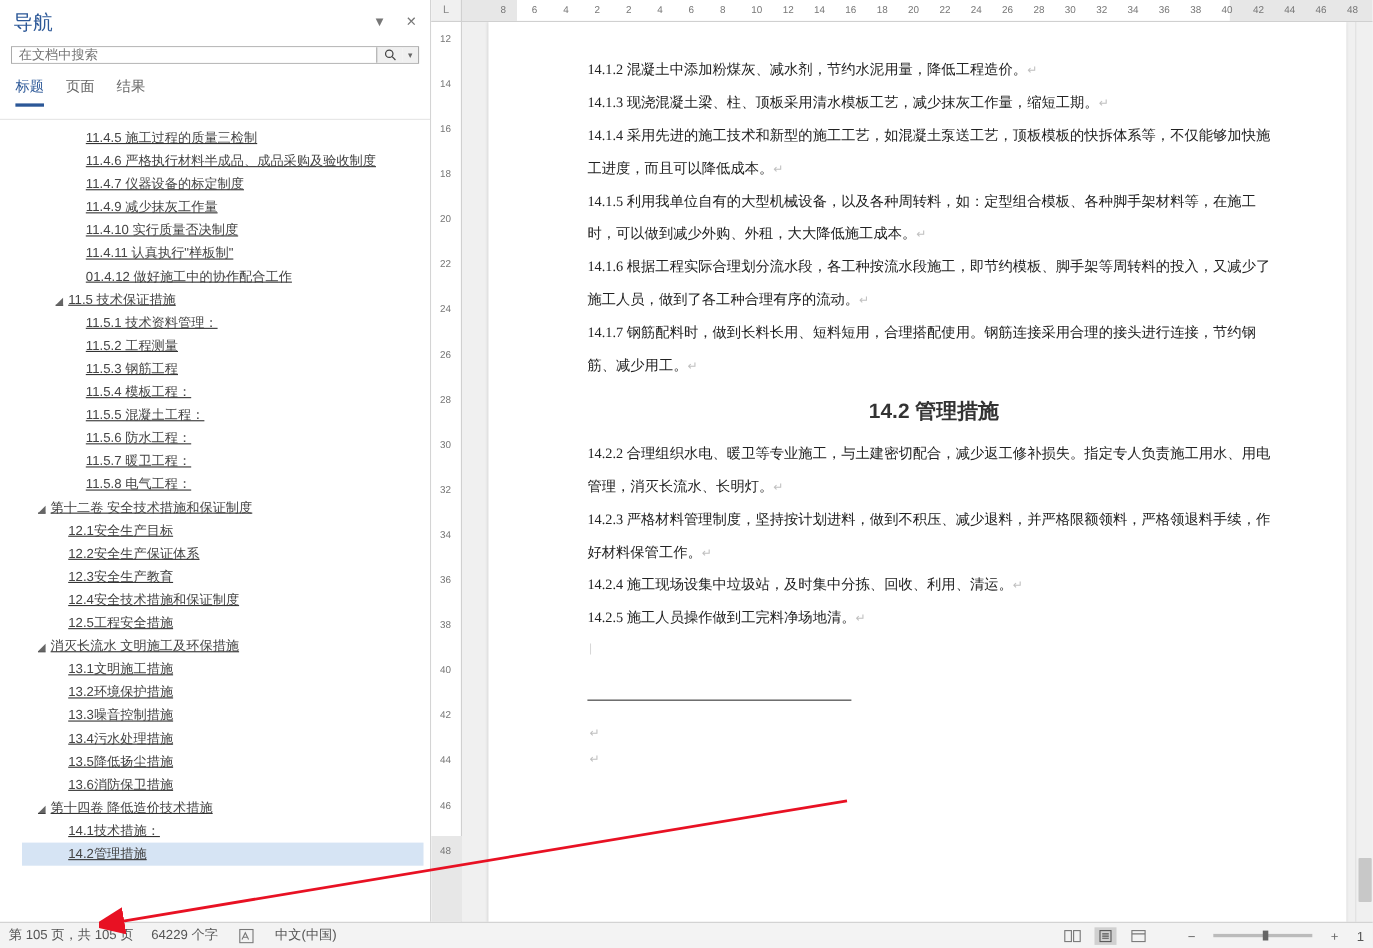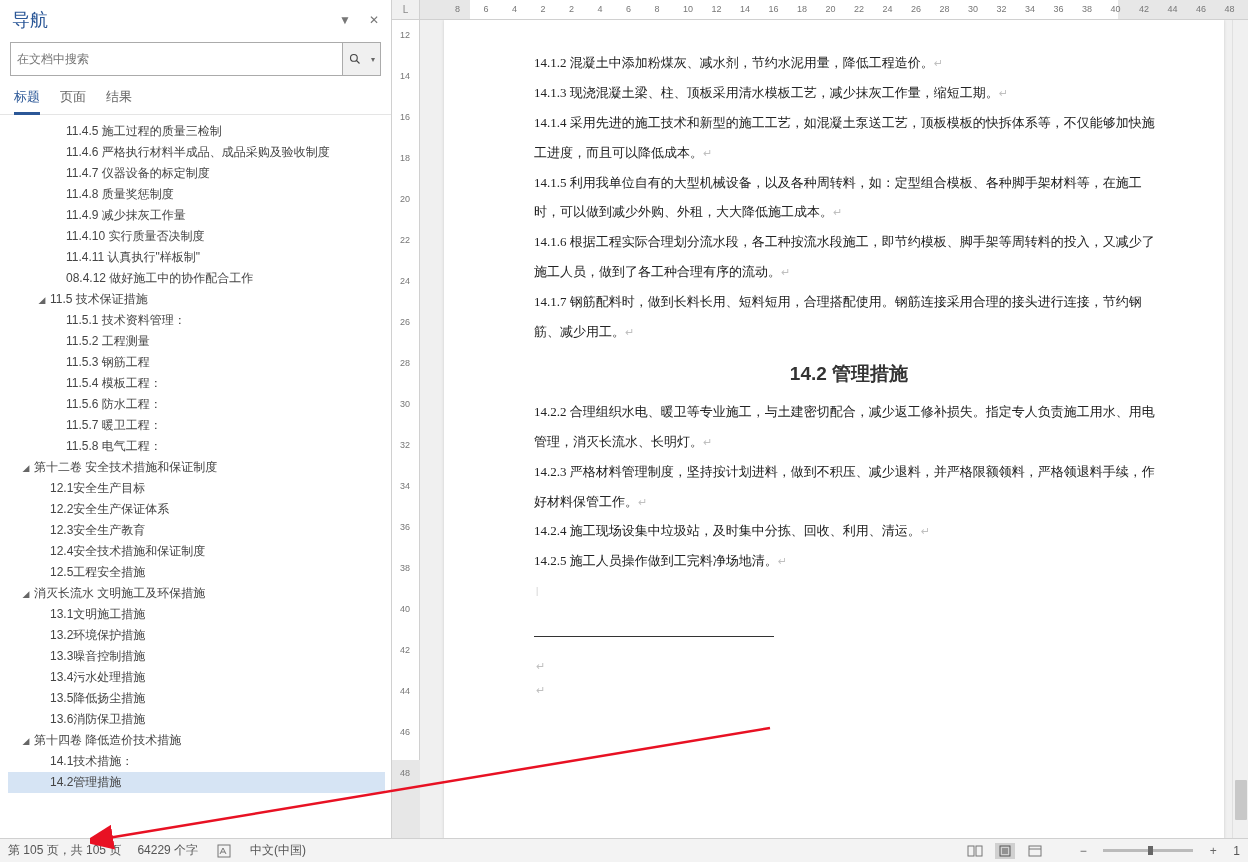--- a/index.html
+++ b/index.html
@@ -5,29 +5,29 @@
 * { margin: 0; padding: 0; box-sizing: border-box; }
 body { font-family: "Microsoft YaHei", "SimSun", sans-serif; font-size: 12px; color: #333; background: #fff; overflow: hidden; }
 .container { display: flex; width: 1248px; height: 862px; position: relative; }
 .nav-panel { width: 392px; height: 838px; border-right: 1px solid #d0d0d0; display: flex; flex-direction: column; background: #fff; }
 .nav-header { display: flex; align-items: center; padding: 8px 12px 6px 12px; }
 .nav-title { font-size: 18px; color: #2b5797; font-weight: normal; flex: 1; }
 .nav-header-icons { display: flex; gap: 18px; align-items: center; color: #777; }
 .nav-header-icons span { cursor: pointer; font-size: 12px; }
 .nav-close { font-size: 14px; }
 .search-row { padding: 4px 10px 6px 10px; }
-.search-wrap { display: flex; border: 1px solid #ababab; height: 34px; }
+.search-wrap { display: flex; border: 1px solid #ababab; height: 16px; }
 .search-input { flex: 1; border: none; outline: none; padding: 0 6px; font-size: 12px; color: #888; }
 .search-btn { width: 24px; border-left: 1px solid #ababab; display: flex; align-items: center; justify-content: center; color: #444; background: #f0f0f0; cursor: pointer; }
 .search-btn svg { width: 12px; height: 12px; }
 .srch-dd { width: 14px; display: flex; align-items: center; justify-content: center; color: #666; font-size: 8px; background: #f0f0f0; cursor: pointer; }
-.tabs { display: flex; gap: 20px; padding: 6px 14px 0 14px; border-bottom: 1px solid #e5e5e5; }
+.tabs { display: flex; gap: 20px; padding: 6px 14px 12px 14px; border-bottom: 1px solid #e5e5e5; }
 .tab { padding-bottom: 6px; cursor: pointer; color: #666; font-size: 13px; }
 .tab.active { color: #2b5797; border-bottom: 3px solid #2b5797; margin-bottom: -1px; }
-.nav-body { flex: 1; overflow-y: auto; padding: 6px 6px 4px 8px; }
+.nav-body { flex: 1; overflow-y: auto; padding: 6px 6px 4px 20px; text-decoration: underline; }
 .nav-item { display: flex; align-items: center; height: 21px; cursor: pointer; white-space: nowrap; overflow: hidden; }
 .nav-item.selected { background: #d6e4f4; }
 .nav-caret { width: 12px; text-align: center; color: #666; font-size: 9px; display: inline-block; }
 .nav-spacer { display: inline-block; }
 .nav-label { padding-left: 2px; color: #444; }
 .doc-area { flex: 1; display: flex; flex-direction: column; background: #f9f9f9; position: relative; }
 .corner-box { position: absolute; left: 0; top: 0; width: 28px; height: 20px; background: #f0f0f0; border-right: 1px solid #d0d0d0; border-bottom: 1px solid #d0d0d0; display: flex; align-items: center; justify-content: center; color: #888; font-size: 10px; }
 .hruler { height: 20px; background: #fff; border-bottom: 1px solid #d0d0d0; margin-left: 28px; position: relative; overflow: hidden; font-size: 9px; color: #777; }
 .hruler .tick { position: absolute; top: 4px; }
 .hruler .shade { position: absolute; top: 0; height: 20px; background: #e7e7e7; }
@@ -96,41 +96,36 @@
           <span class="nav-label">11.4.6 严格执行材料半成品、成品采购及验收制度</span>
         </div>
         <div class="nav-item">
           <span class="nav-spacer" style="width:44px"></span>
           <span class="nav-caret"></span>
           <span class="nav-label">11.4.7 仪器设备的标定制度</span>
         </div>
         <div class="nav-item">
           <span class="nav-spacer" style="width:44px"></span>
           <span class="nav-caret"></span>
-          <span class="nav-label">11.4.8 质量奖惩制度</span>
-        </div>
-        <div class="nav-item">
-          <span class="nav-spacer" style="width:44px"></span>
-          <span class="nav-caret"></span>
           <span class="nav-label">11.4.9 减少抹灰工作量</span>
         </div>
         <div class="nav-item">
           <span class="nav-spacer" style="width:44px"></span>
           <span class="nav-caret"></span>
           <span class="nav-label">11.4.10 实行质量否决制度</span>
         </div>
         <div class="nav-item">
           <span class="nav-spacer" style="width:44px"></span>
           <span class="nav-caret"></span>
           <span class="nav-label">11.4.11 认真执行"样板制"</span>
         </div>
         <div class="nav-item">
           <span class="nav-spacer" style="width:44px"></span>
           <span class="nav-caret"></span>
-          <span class="nav-label">08.4.12 做好施工中的协作配合工作</span>
+          <span class="nav-label">01.4.12 做好施工中的协作配合工作</span>
         </div>
         <div class="nav-item">
           <span class="nav-spacer" style="width:28px"></span>
           <span class="nav-caret">◢</span>
           <span class="nav-label">11.5 技术保证措施</span>
         </div>
         <div class="nav-item">
           <span class="nav-spacer" style="width:44px"></span>
           <span class="nav-caret"></span>
           <span class="nav-label">11.5.1 技术资料管理：</span>
@@ -142,20 +137,25 @@
         </div>
         <div class="nav-item">
           <span class="nav-spacer" style="width:44px"></span>
           <span class="nav-caret"></span>
           <span class="nav-label">11.5.3 钢筋工程</span>
         </div>
         <div class="nav-item">
           <span class="nav-spacer" style="width:44px"></span>
           <span class="nav-caret"></span>
           <span class="nav-label">11.5.4 模板工程：</span>
+        </div>
+        <div class="nav-item">
+          <span class="nav-spacer" style="width:44px"></span>
+          <span class="nav-caret"></span>
+          <span class="nav-label">11.5.5 混凝土工程：</span>
         </div>
         <div class="nav-item">
           <span class="nav-spacer" style="width:44px"></span>
           <span class="nav-caret"></span>
           <span class="nav-label">11.5.6 防水工程：</span>
         </div>
         <div class="nav-item">
           <span class="nav-spacer" style="width:44px"></span>
           <span class="nav-caret"></span>
           <span class="nav-label">11.5.7 暖卫工程：</span>

